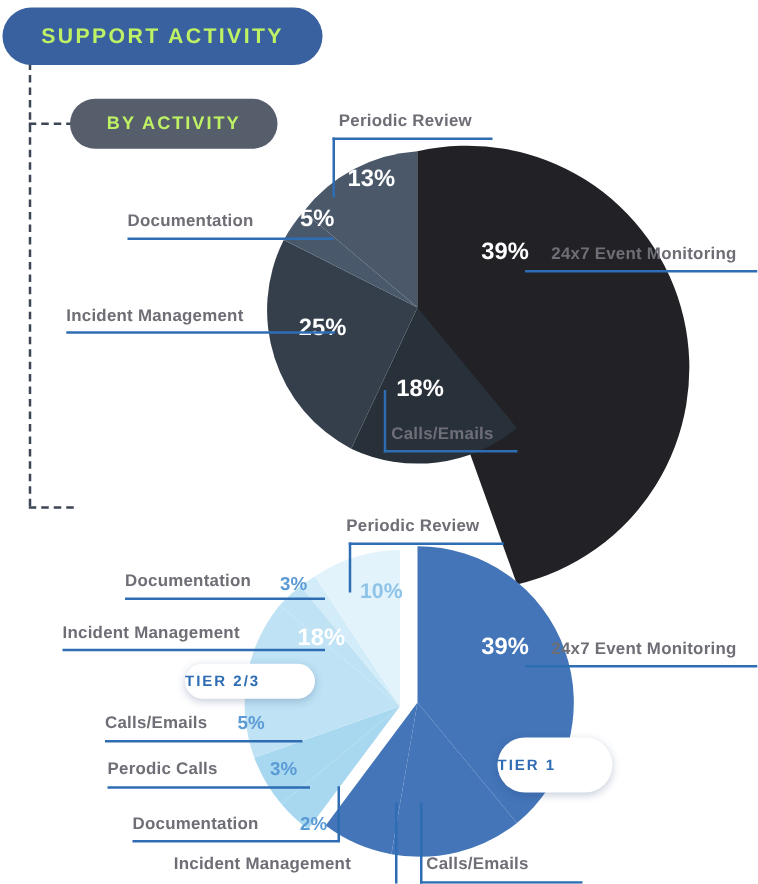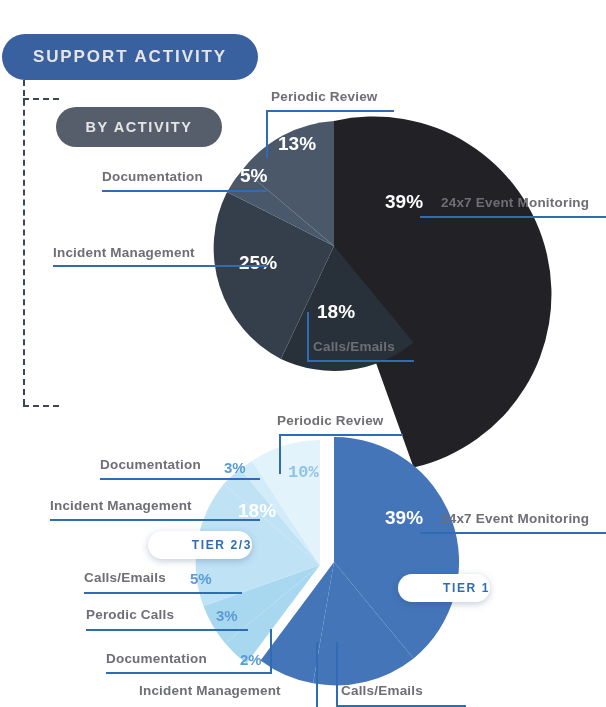--- a/index.html
+++ b/index.html
@@ -8,26 +8,25 @@
     background: #ffffff;
     font-family: "Liberation Sans", sans-serif;
     overflow: hidden;
   }
   #root { position: relative; width: 606px; height: 707px; }
 
   
   .pill {
     position: absolute;
     display: flex; align-items: center; justify-content: center;
-    color: #e5e5e5;
+    color: #bef264;
     font-weight: bold;
     letter-spacing: 1.6px;
     border-radius: 999px;
     white-space: nowrap;
-    margin-top: 28px;
   }
   #pill-root {
     left: 2px; top: 6px; width: 256px; height: 46px;
     background: #39609F; font-size: 17px; letter-spacing: 1.9px;
   }
   #pill-category {
     left: 56px; top: 79px; width: 166px; height: 40px;
     background: #565E6C; font-size: 14.5px;
   }
   #pill-tier {
@@ -71,29 +70,29 @@
     font-size: 13.5px;
     font-weight: bold;
     letter-spacing: .2px;
     white-space: nowrap;
   }
   .cat-label.rightalign { text-align: right; }
 
   
   .badge {
     position: absolute;
-    display: flex; align-items: center; justify-content: flex-end;
+    display: flex; align-items: center; justify-content: flex-start;
     background: #ffffff;
     color: #2E6DB4;
     font-size: 12px; font-weight: bold; letter-spacing: 1.6px;
     border-radius: 999px;
     box-shadow: 0 2px 7px rgba(40,70,120,.28);
     white-space: nowrap;
   }
-  #badge-tier1  { left: 398px; top: 574px; width: 92px; height: 28px; }
+  #badge-tier1  { left: 398px; top: 590px; width: 92px; height: 44px; }
   #badge-tier23 { left: 148px; top: 531px; width: 104px; height: 28px; }
 </style>
 </head>
 <body>
 
 <div id="root">
 
   <div class="dash-v" style="left:23px; top:50px; height:355px;"></div>
   <div class="dash-h" style="left:23px; top:98px; width:36px;"></div>
   <div class="dash-h" style="left:23px; top:405px; width:36px;"></div>
@@ -167,21 +166,21 @@
 
         <path fill="#E3F3FC" d="M150 150 L82.0 45.9 A125 125 0 0 1 150 25 Z"></path>
       </g>
     </svg>
   </div>
 
   <div class="val val-blue" style="left:385px; top:507px;">39%</div>
   <div class="val val-blue" style="left:345px; top:630px;"></div>
   <div class="val val-blue" style="left:288px; top:628px;"></div>
   <div class="val val-lite2" style="left:238px; top:500px;">18%</div>
-  <div class="val val-lite" style="left:288px; top:463px;font-family:Liberation Mono, monospace;">10%</div>
+  <div class="val val-lite" style="left:288px; top:463px;">10%</div>
   <div class="val val-sm" style="left:224px; top:459px;">3%</div>
   <div class="val val-sm" style="left:190px; top:570px;">5%</div>
   <div class="val val-sm" style="left:216px; top:607px;">3%</div>
   <div class="val val-sm" style="left:240px; top:651px;">2%</div>
 
   <div class="lead-v" style="left:279px; top:434px; height:40px;"></div>
   <div class="lead" style="left:279px; top:434px; width:124px;"></div>
   <div class="cat-label" style="left:277px; top:413px;">Periodic Review</div>
 
   <div class="lead" style="left:100px; top:478px; width:160px;"></div>

